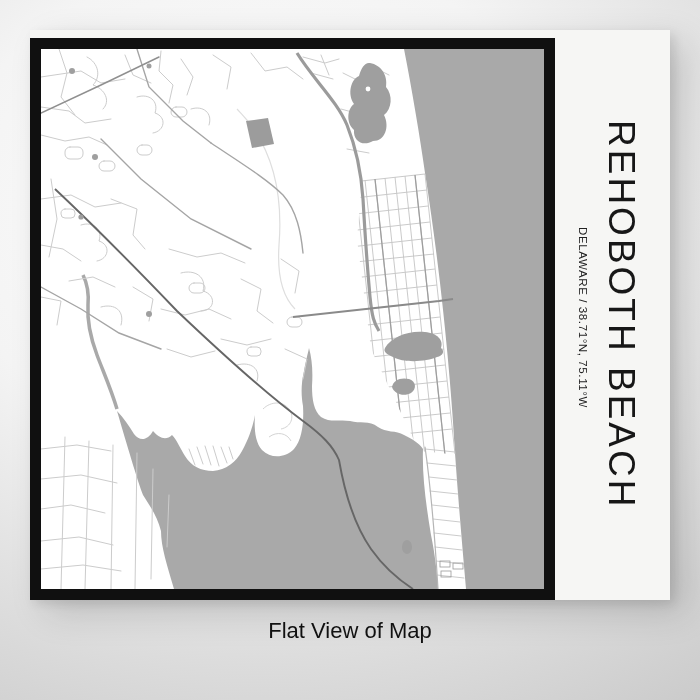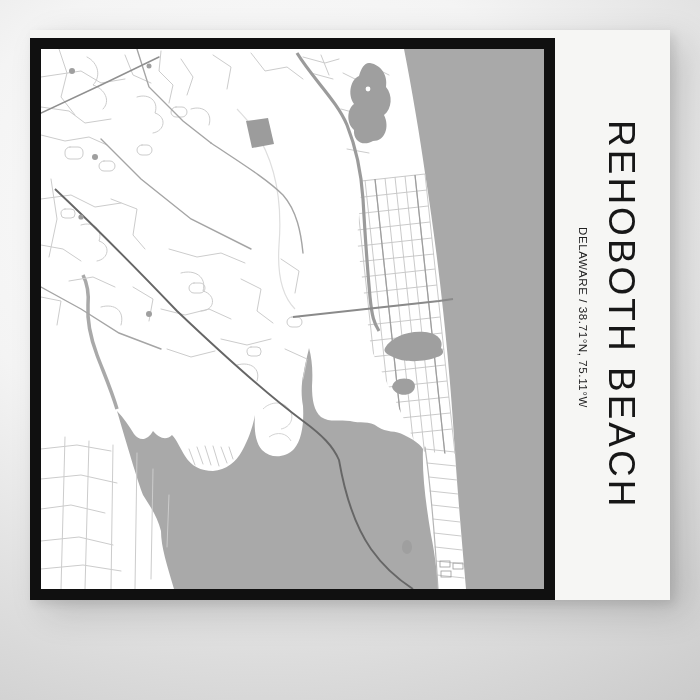--- a/index.html
+++ b/index.html
@@ -127,13 +127,14 @@
           <rect x="412" y="514" width="10" height="6"></rect>
           <rect x="400" y="522" width="10" height="6"></rect>
         </g>
       </svg>
     </div>
 
     <div class="side-title">REHOBOTH BEACH</div>
     <div class="side-subtitle">DELAWARE / 38.71°N, 75.11°W</div>
   </div>
 
+  <div class="caption">Flat View of Map</div>
 </div>
 
 </body></html>

